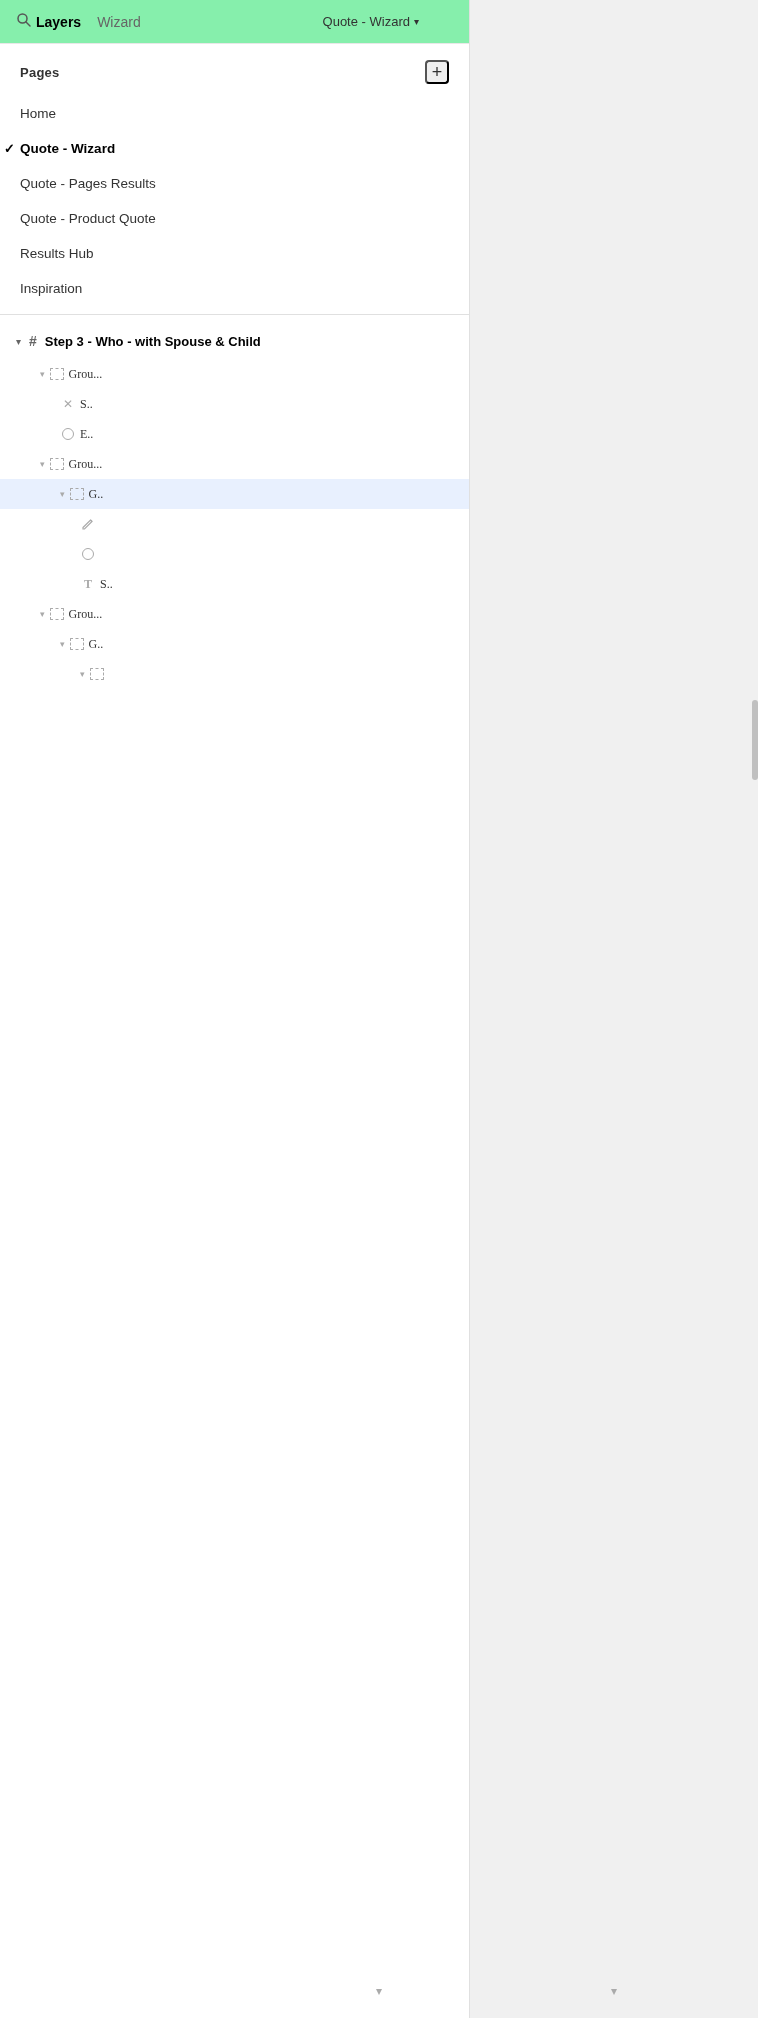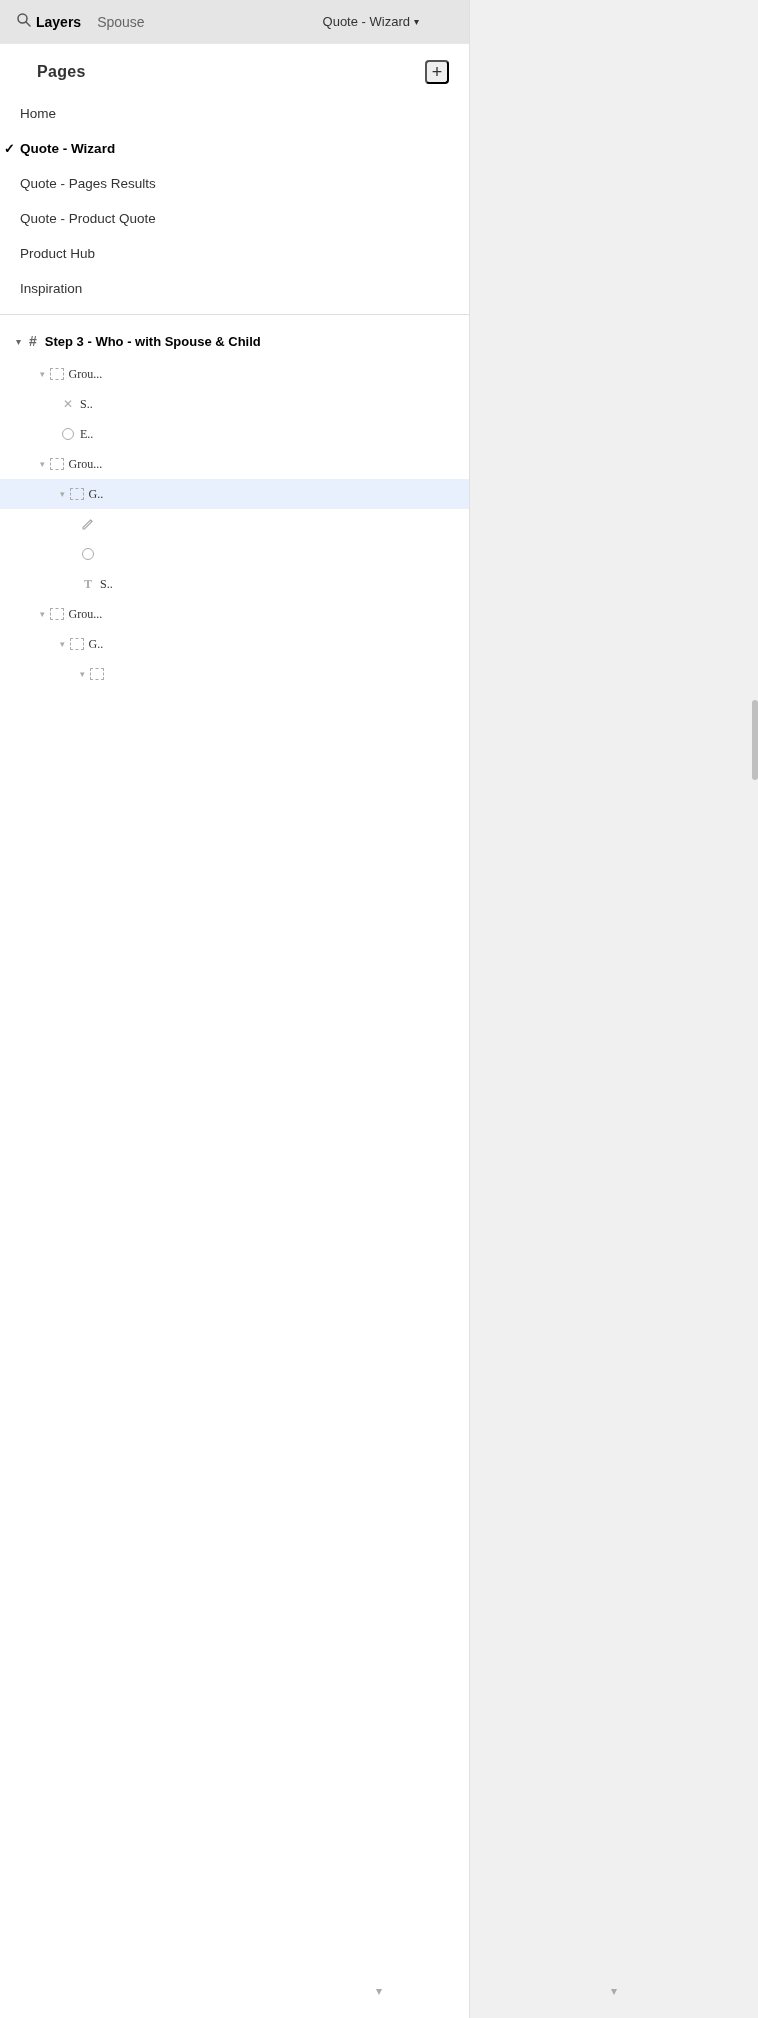--- a/index.html
+++ b/index.html
@@ -24,21 +24,21 @@
       display: flex;
       flex-direction: column;
     }
 
     .top-bar {
       height: 44px;
       display: flex;
       align-items: center;
       padding: 0 16px;
       border-bottom: 1px solid #e8e8e8;
-      background: #e5e5e5;
+      background: #86efac;
       gap: 16px;
       position: relative;
     }
 
     .top-bar-left {
       display: flex;
       align-items: center;
       gap: 4px;
     }
 
@@ -86,25 +86,24 @@
     }
 
     .pages-header {
       display: flex;
       align-items: center;
       justify-content: space-between;
       padding: 16px 20px 12px 20px;
     }
 
     .pages-title {
-      font-size: 16px;
+      font-size: 13px;
       font-weight: 600;
       color: #333;
       letter-spacing: 0.02em;
-      margin-left: 17px;
     }
 
     .add-page-btn {
       width: 24px;
       height: 24px;
       display: flex;
       align-items: center;
       justify-content: center;
       cursor: pointer;
       color: #333;
@@ -288,21 +287,21 @@
 
   <div class="top-bar">
     <div class="top-bar-left">
       <span>
         <svg width="16" height="16" viewBox="0 0 16 16" fill="none">
           <circle cx="6.5" cy="6.5" r="4.5" stroke="#555" stroke-width="1.5"></circle>
           <line x1="10" y1="10" x2="14" y2="14" stroke="#555" stroke-width="1.5" stroke-linecap="round"></line>
         </svg>
       </span>
       <span class="tab-layers">Layers</span>
-      <span class="tab-assets" style="margin-left:12px;">Spouse</span>
+      <span class="tab-assets" style="margin-left:12px;">Wizard</span>
     </div>
     <div class="page-indicator">
       <span>Quote - Wizard</span>
       <span class="chevron-down">▾</span>
     </div>
   </div>
 
   <div class="pages-section">
     <div class="pages-header">
       <span class="pages-title">Pages</span>
@@ -316,21 +315,21 @@
         <span class="checkmark">✓</span>
         <span>Quote - Wizard</span>
       </li>
       <li class="page-item">
         <span>Quote - Pages Results</span>
       </li>
       <li class="page-item">
         <span>Quote - Product Quote</span>
       </li>
       <li class="page-item">
-        <span>Product Hub</span>
+        <span>Results Hub</span>
       </li>
       <li class="page-item">
         <span>Inspiration</span>
       </li>
     </ul>
   </div>
 
   <div class="divider"></div>
 
   <div class="frame-section">

